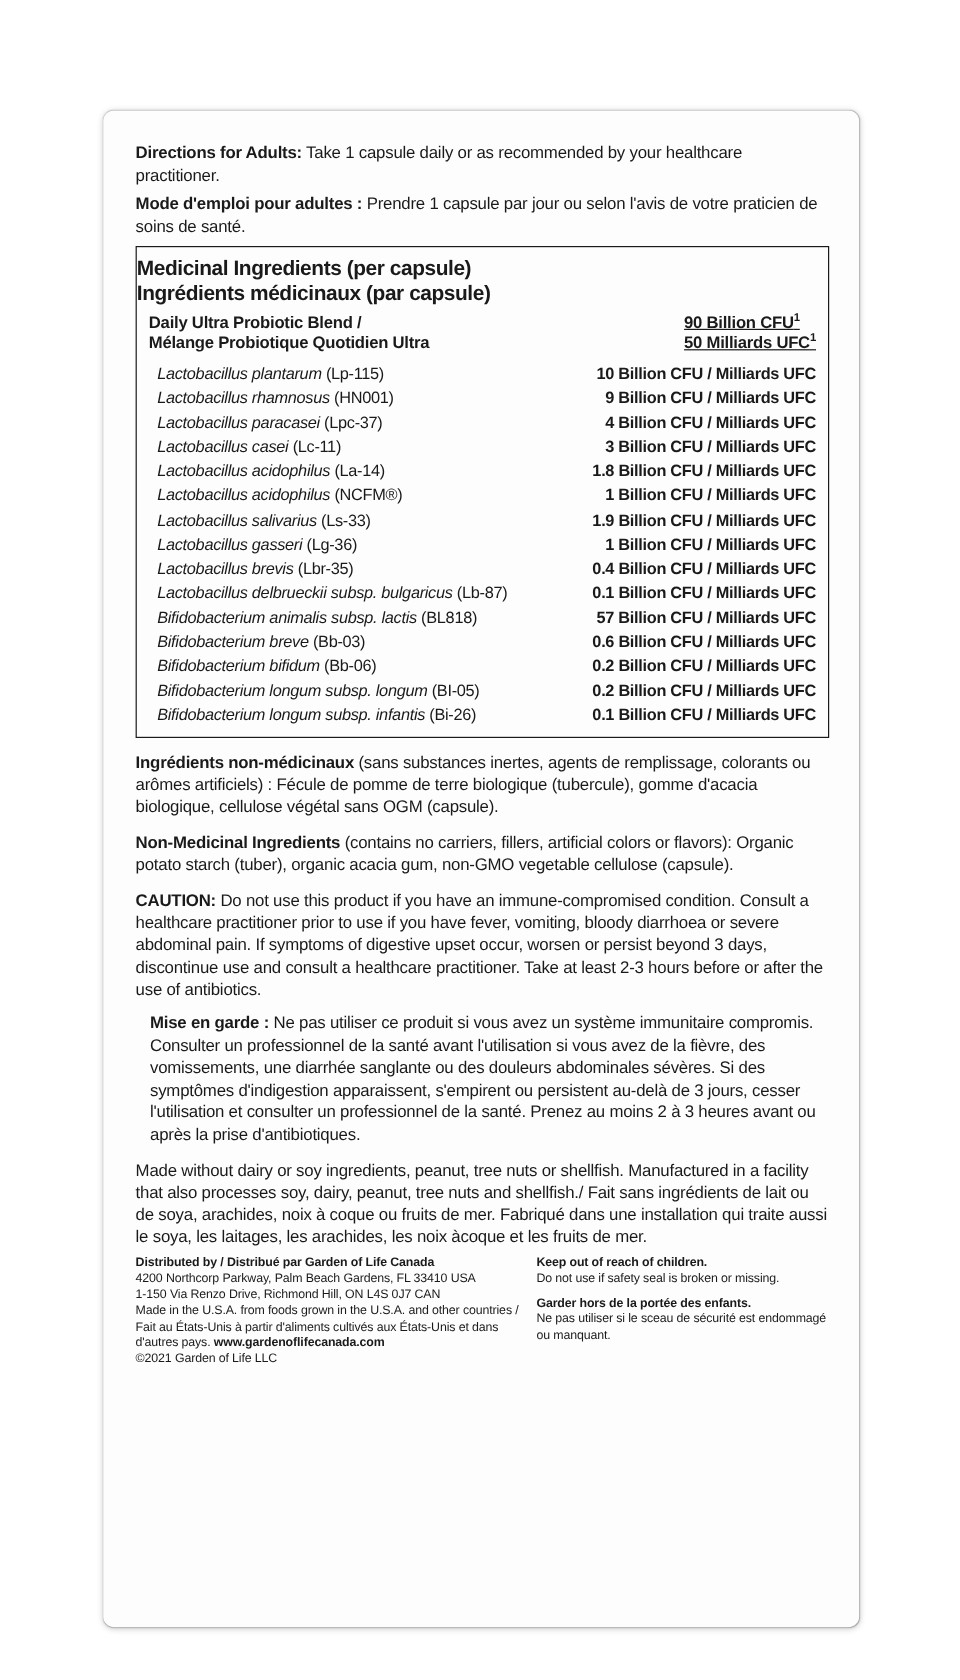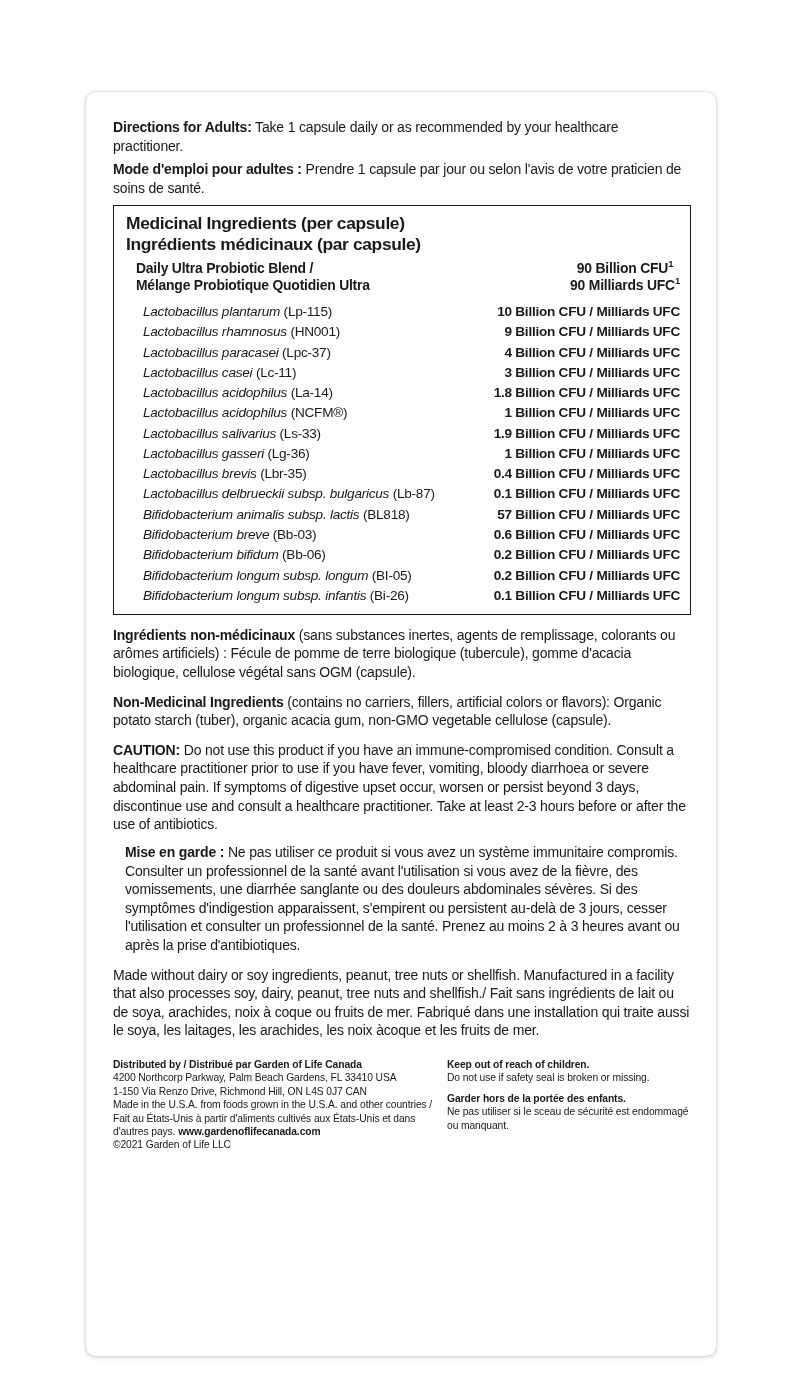--- a/index.html
+++ b/index.html
@@ -32,42 +32,42 @@
   .blk { font-size: 14px; line-height: 1.33; letter-spacing: -0.18px; }
   .blk b, .bold { font-weight: bold; }
 
   .directions { margin-bottom: 6px; }
   .directions .line2 { margin-top: 5px; }
 
   
   #ingredients-table {
     border: 1.4px solid #1a1a1a;
     margin-top: 8px;
-    padding: 7px 8px 8px 12px;
+    padding: 7px 8px 8px 0;
   }
 
   .tbl-title {
     font-weight: bold;
     font-size: 17.4px;
     line-height: 1.19;
     letter-spacing: -0.35px;
   }
 
   .blend-row {
     display: flex;
     justify-content: space-between;
     align-items: flex-start;
     font-weight: bold;
     font-size: 13.9px;
     line-height: 1.25;
     letter-spacing: -0.2px;
     margin-top: 5px;
     padding: 0 2px 0 10px;
   }
-  .blend-row .right { text-align: center; white-space: nowrap; }
+  .blend-row .right { text-align: left; white-space: nowrap; text-decoration: underline; }
   sup { font-size: 0.68em; vertical-align: super; line-height: 0; }
 
   .strain-list { margin-top: 7px; }
 
   .strain-row {
     display: flex;
     justify-content: space-between;
     align-items: baseline;
     font-size: 13.6px;
     line-height: 1.0;
@@ -78,21 +78,21 @@
   .strain-row .sname .strcode { font-style: normal; }
   .strain-row .samt { white-space: nowrap; text-align: right; font-weight: bold; }
 
   
   .para { margin-top: 11px; }
   .para.tight { margin-top: 9px; margin-left: 12px; }
 
   
   #footer {
     display: flex;
-    margin-top: 18px;
+    margin-top: 6px;
     font-size: 10.3px;
     line-height: 1.30;
     letter-spacing: -0.1px;
   }
   #footer-left { width: 334px; padding-right: 10px; }
   #footer-right { flex: 1; }
   #footer .fgroup + .fgroup { margin-top: 7px; }
   #footer .hd { font-weight: bold; }
   .inline-bold { font-weight: bold; }
 </style>
@@ -114,21 +114,21 @@
     <div class="tbl-title">Medicinal Ingredients (per capsule)</div>
     <div class="tbl-title">Ingrédients médicinaux (par capsule)</div>
 
     <div class="blend-row">
       <div>
         <div>Daily Ultra Probiotic Blend /</div>
         <div>Mélange Probiotique Quotidien Ultra</div>
       </div>
       <div class="right">
         <div><span>90 Billion CFU</span><sup>1</sup></div>
-        <div><span>90 Milliards UFC</span><sup>1</sup></div>
+        <div><span>50 Milliards UFC</span><sup>1</sup></div>
       </div>
     </div>
 
     <div class="strain-list" id="strain-list">
         <div class="strain-row">
           <div class="sname"><span>Lactobacillus plantarum</span><span class="strcode"> (Lp-115)</span></div>
           <div class="samt">10 Billion CFU / Milliards UFC</div>
         </div>
         <div class="strain-row">
           <div class="sname"><span>Lactobacillus rhamnosus</span><span class="strcode"> (HN001)</span></div>

